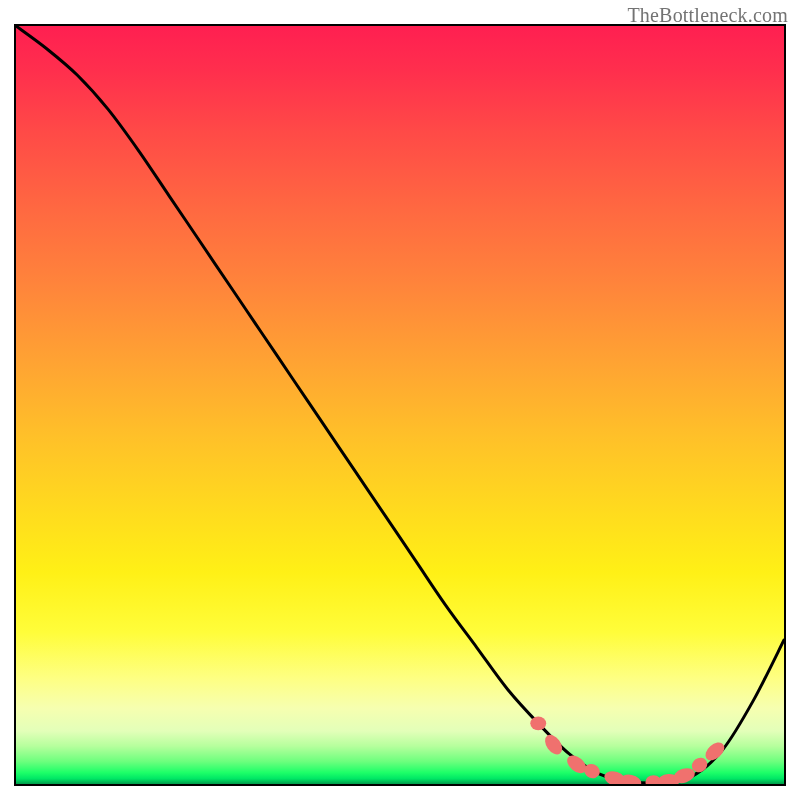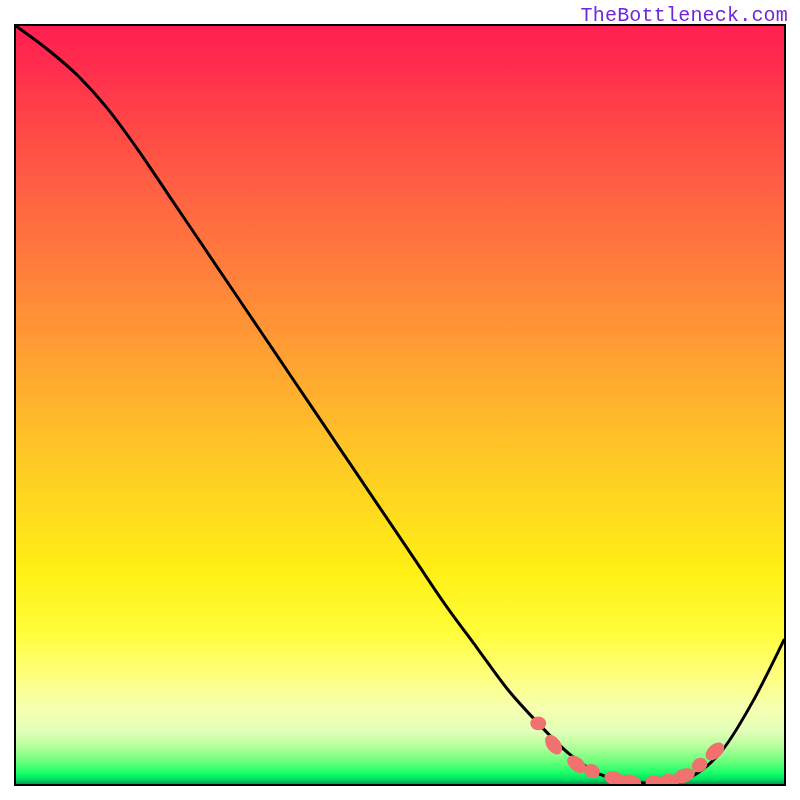--- a/index.html
+++ b/index.html
@@ -6,23 +6,23 @@
   html, body { width: 800px; height: 800px; overflow: hidden; background: #fff; }
   .stage {
     position: relative;
     width: 800px;
     height: 800px;
   }
   .watermark {
     position: absolute;
     top: 4px;
     right: 12px;
-    font-family: Liberation Mono, monospace;
+    font-family: Liberation Serif, serif;
     font-size: 20px;
-    color: #6d28d9;
+    color: #737373;
     font-weight: 400;
     letter-spacing: 0.2px;
   }
   .plot {
     position: absolute;
     left: 14px;
     top: 24px;
     width: 772px;
     height: 762px;
     border: 2px solid #000;

